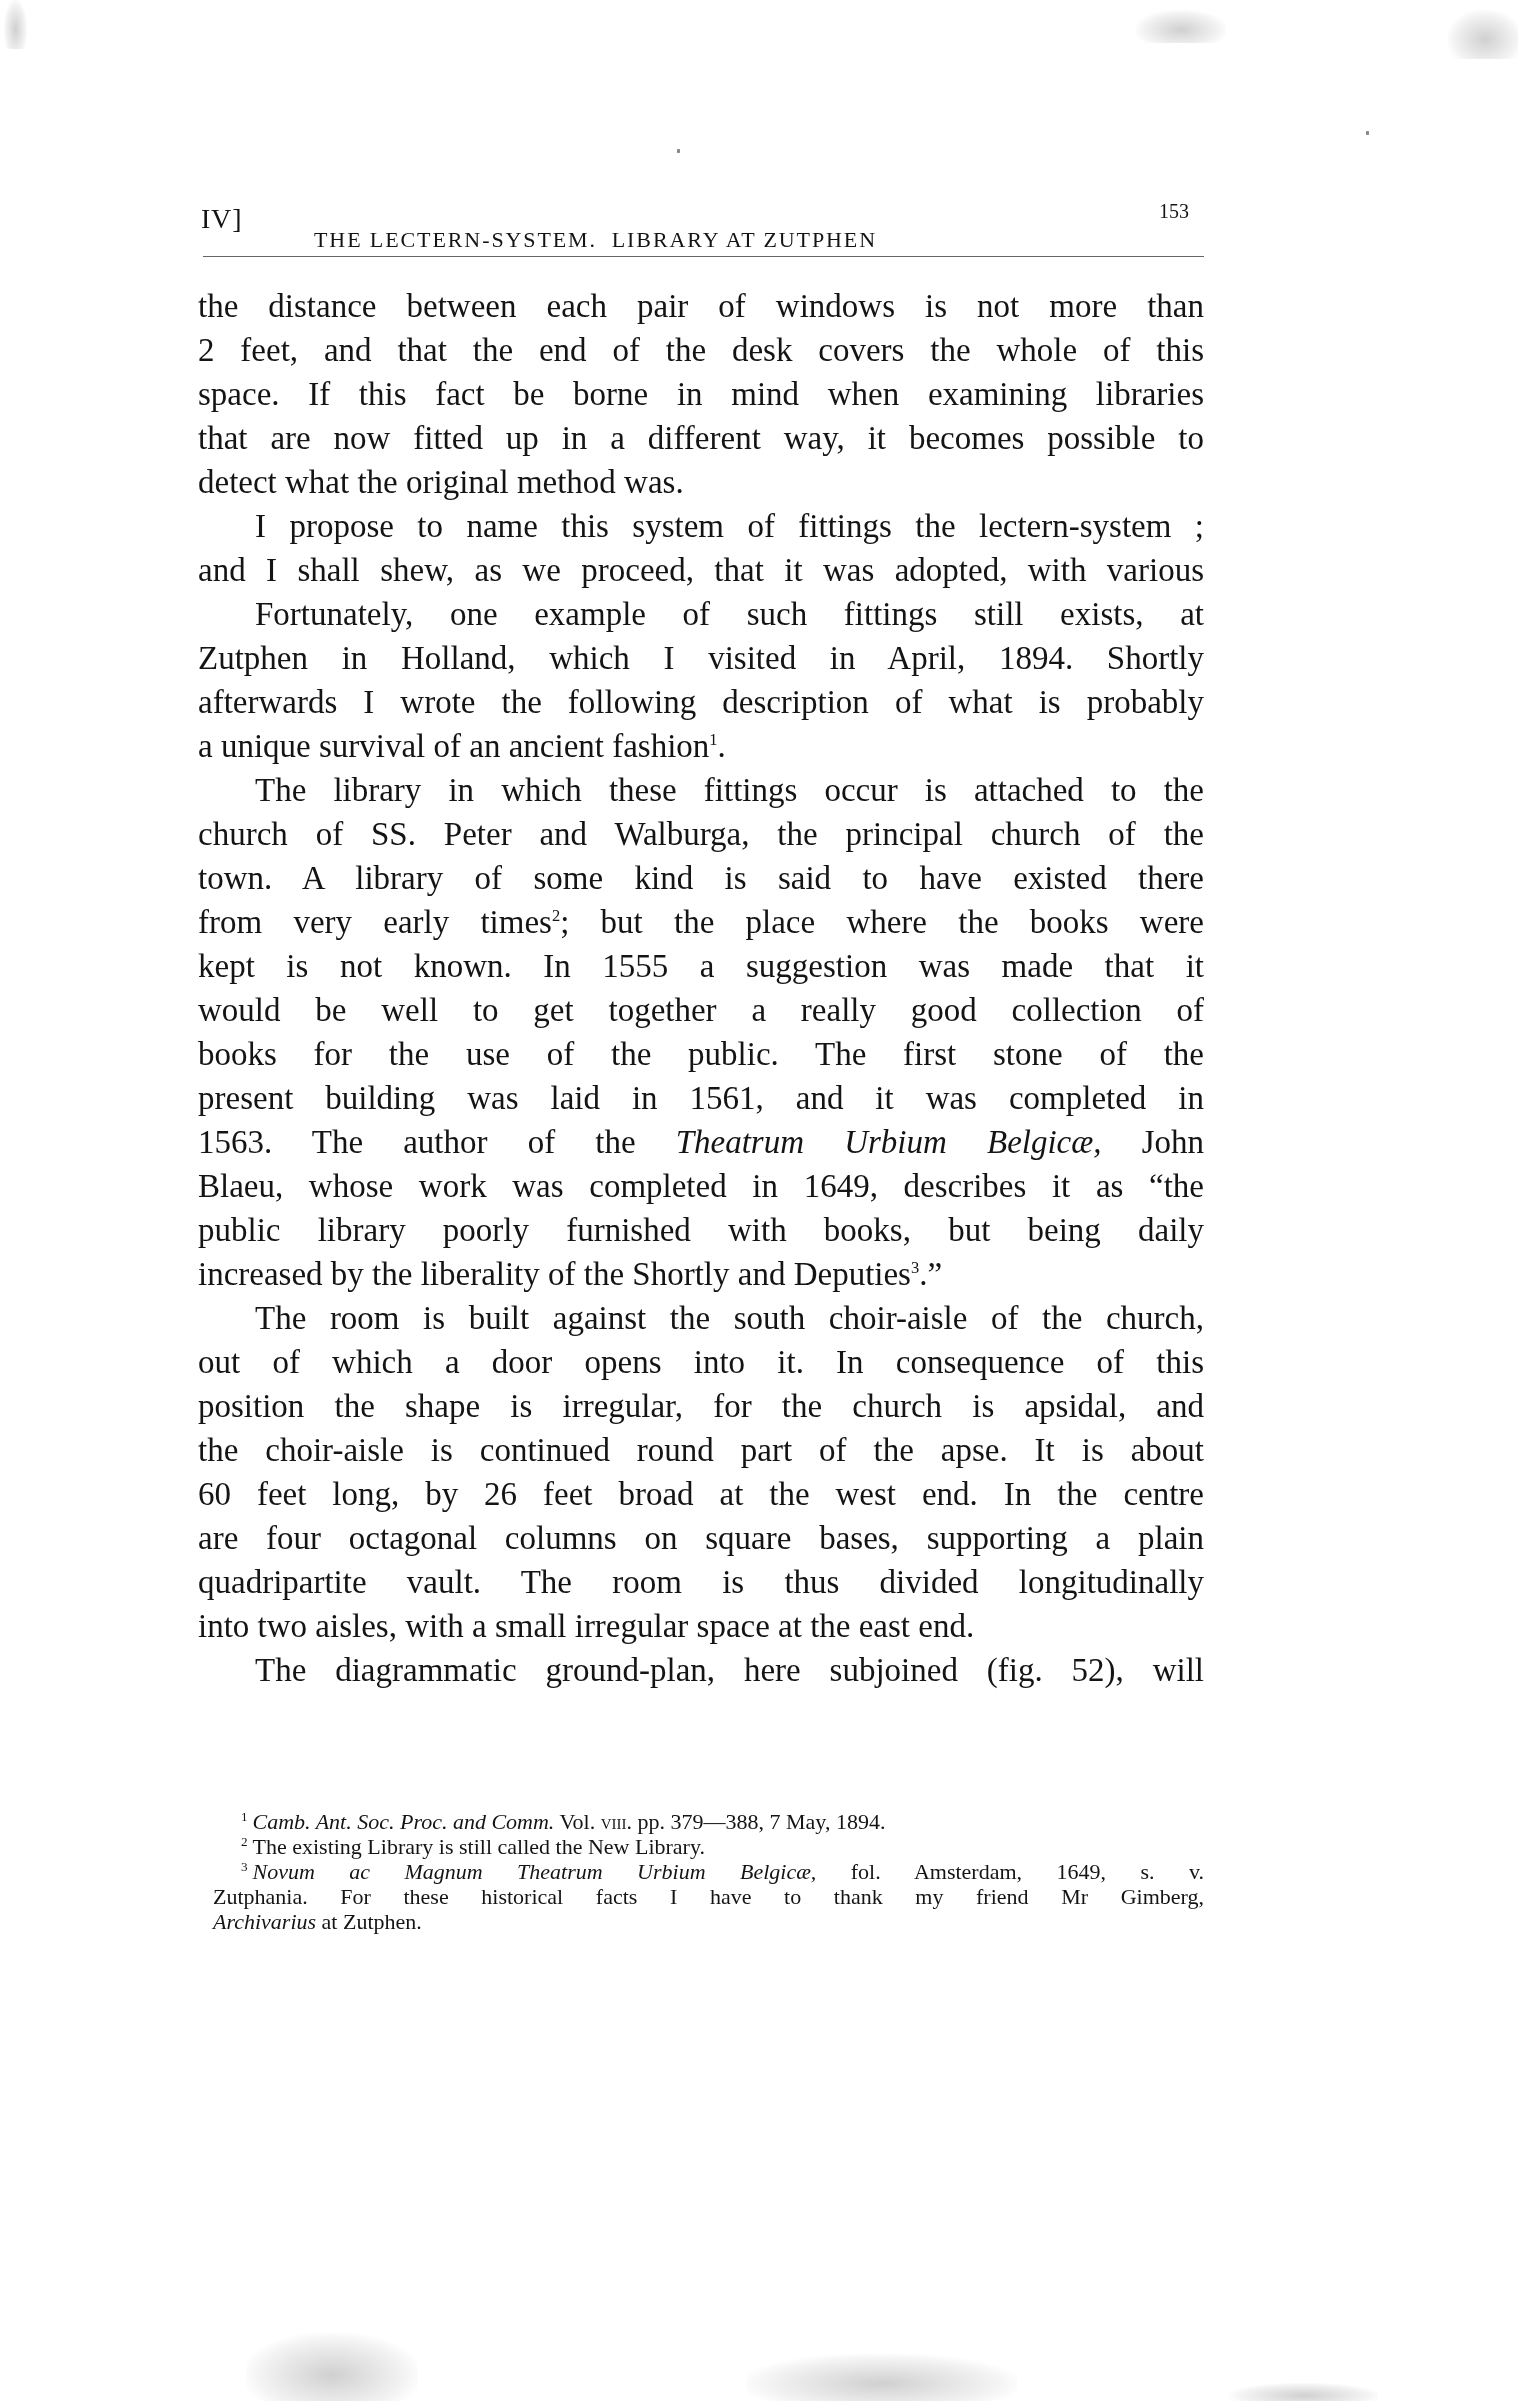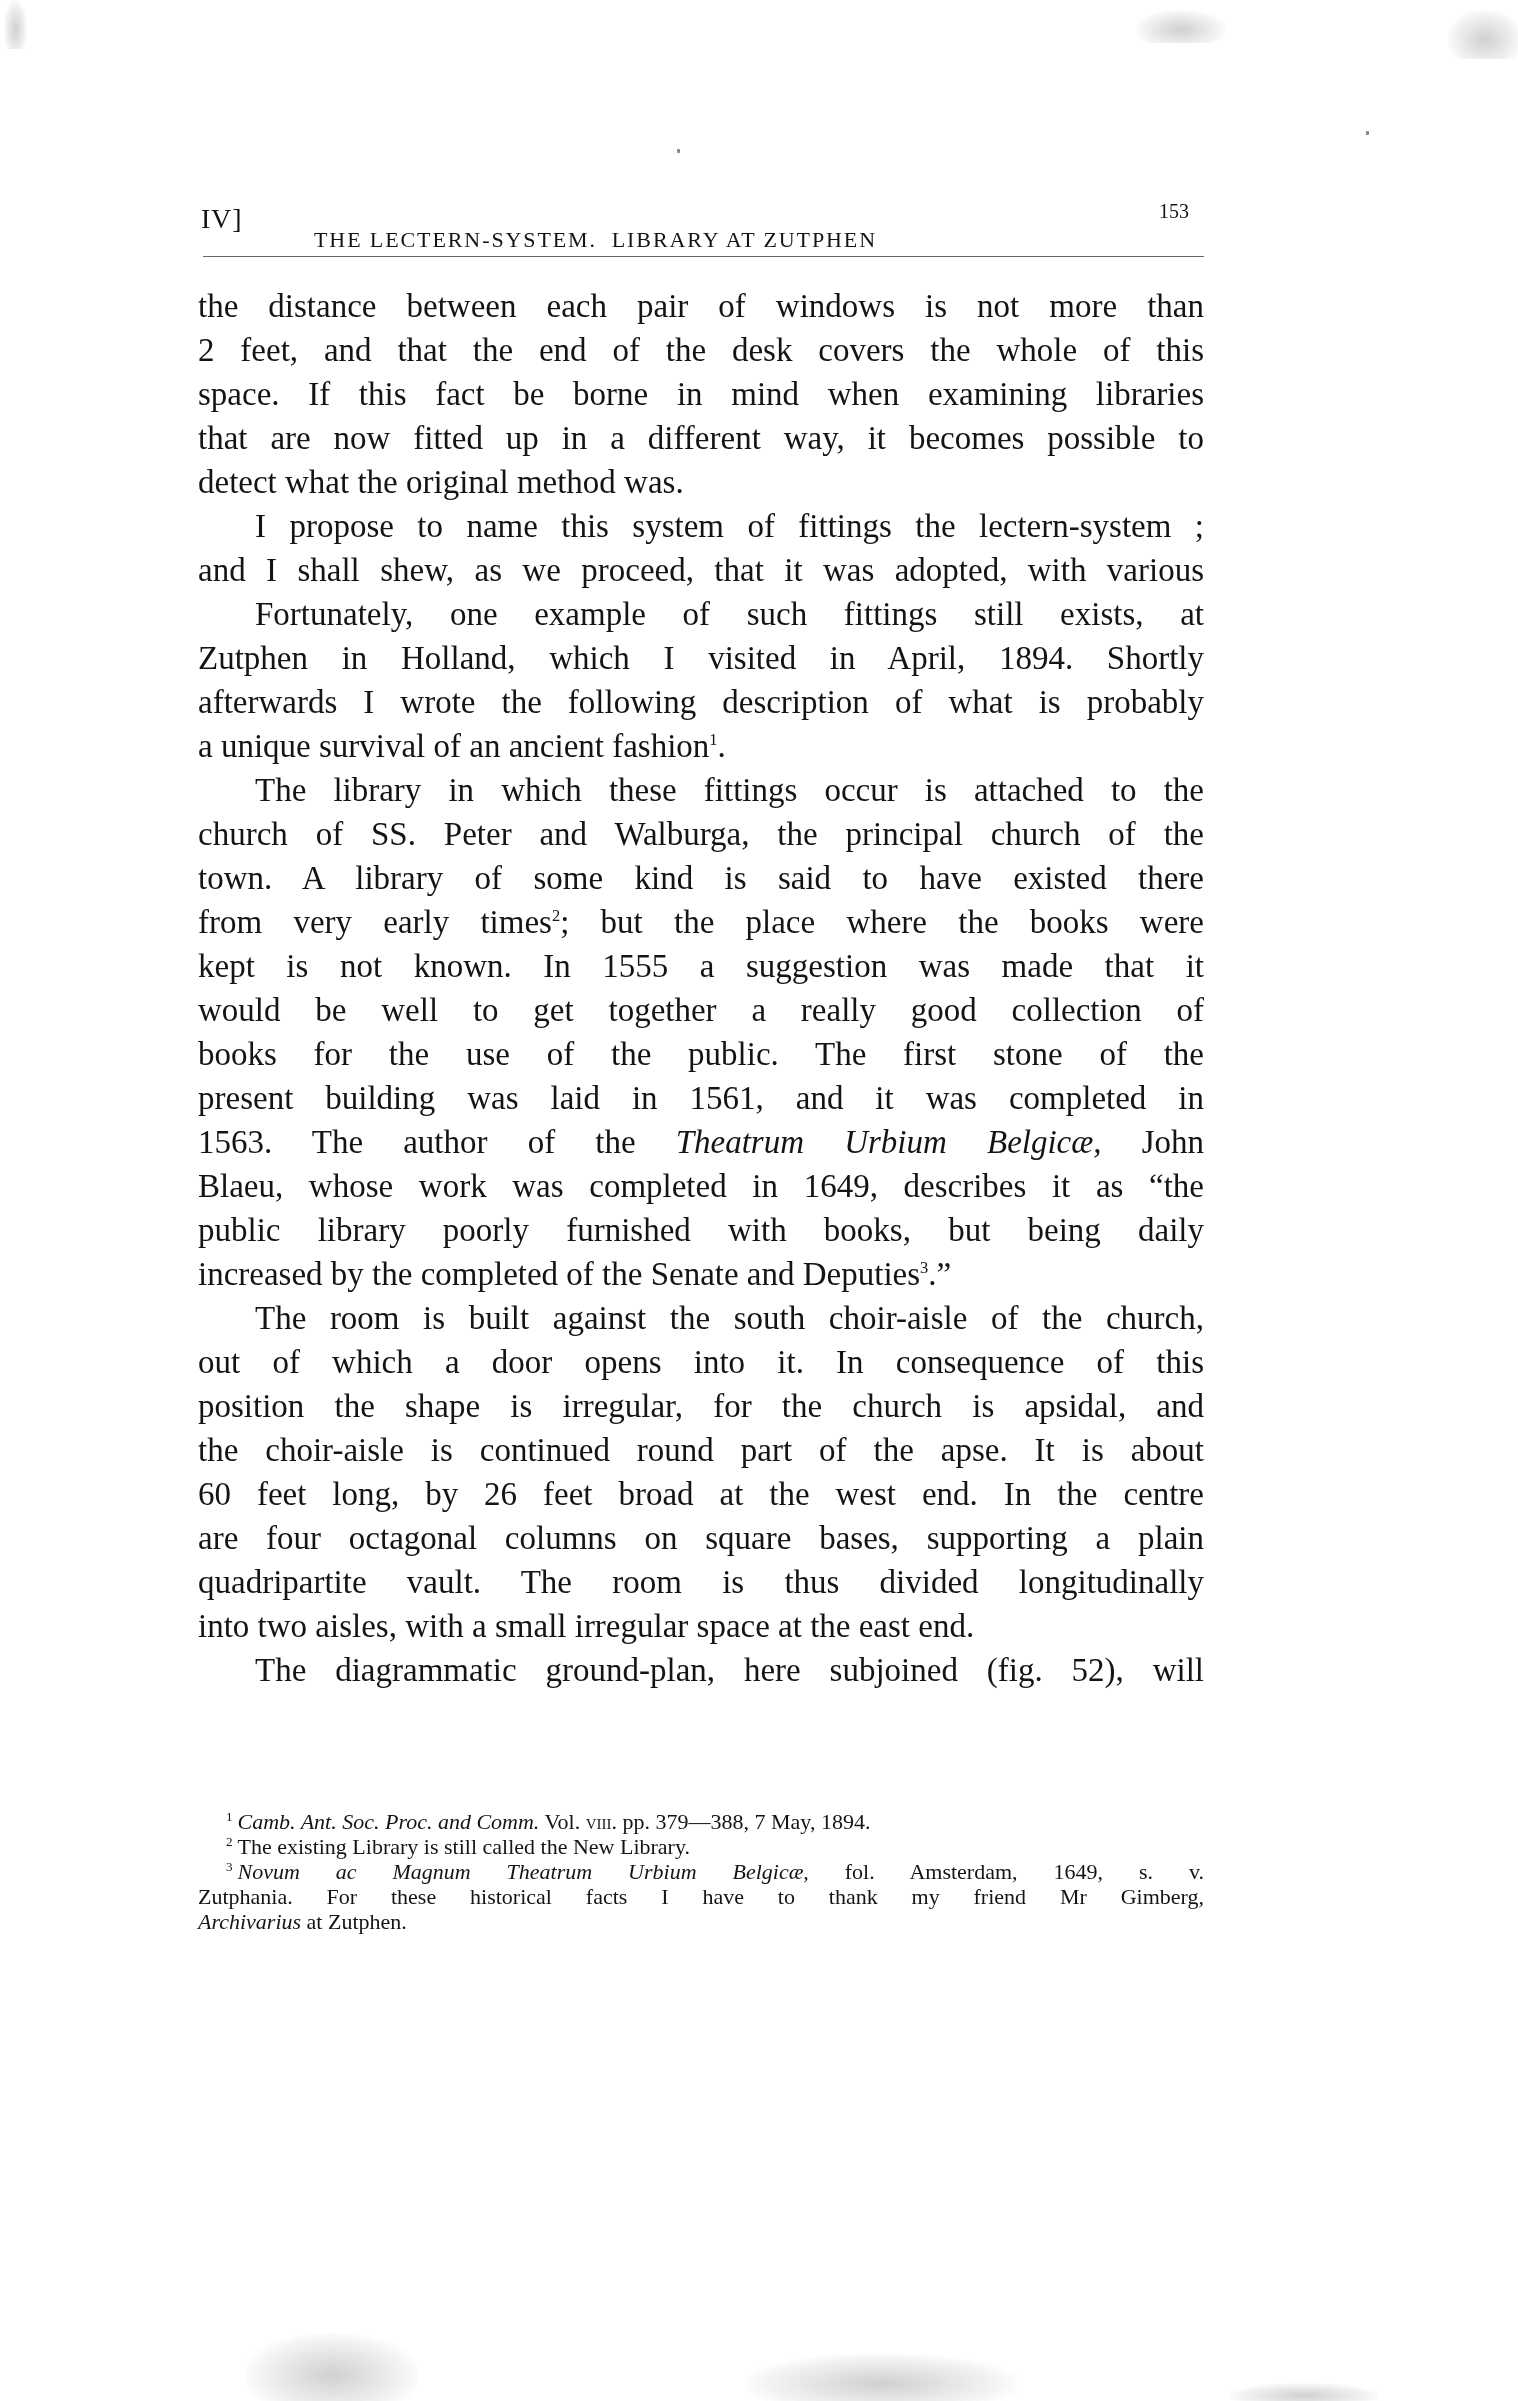--- a/index.html
+++ b/index.html
@@ -19,21 +19,21 @@
   }
   .line { display: block; height: 44px; white-space: nowrap; text-align: justify; text-align-last: justify; overflow: visible; }
   .line.last { text-align-last: left; }
   .line.indent { padding-left: 57px; }
   sup, .sup { font-size: 0.5em; vertical-align: 0.75em; line-height: 0; }
   .it { font-style: italic; }
   .footnotes {
     position: absolute; left: 198px; top: 1809px; width: 1006px;
     font-family: "Liberation Serif", "DejaVu Serif", serif; font-size: 22px; line-height: 25px;
   }
-  .fn-line { display: block; height: 25px; white-space: nowrap; text-align: justify; text-align-last: justify; }
+  .fn-line { display: block; height: 25px; white-space: nowrap; text-align: justify; text-align-last: justify; margin-left: 15px; }
   .fn-line.last { text-align-last: left; }
   .fn-line.indent { padding-left: 28px; }
   .fn-mark { font-size: 0.6em; vertical-align: 0.6em; line-height: 0; margin-right: 4.9px; }
   .smallcaps { font-variant: small-caps; }
   .smudge { position: absolute; background: radial-gradient(ellipse at 50% 60%, rgba(120,120,120,.35), rgba(160,160,160,.12) 60%, rgba(255,255,255,0) 75%); }
   .speck { position: absolute; width: 2.5px; height: 4.1px; background: #888; border-radius: 0.8px; }
 </style>
 </head>
 <body>
 
@@ -71,21 +71,21 @@
       <span class="line">church of SS. Peter and Walburga, the principal church of the</span>
       <span class="line">town.  A library of some kind is said to have existed there</span>
       <span class="line"><span>from very early times</span><span class="sup">2</span><span>; but the place where the books were</span></span>
       <span class="line">kept is not known.  In 1555 a suggestion was made that it</span>
       <span class="line">would be well to get together a really good collection of</span>
       <span class="line">books for the use of the public.  The first stone of the</span>
       <span class="line">present building was laid in 1561, and it was completed in</span>
       <span class="line"><span>1563.  The author of the </span><span class="it">Theatrum Urbium Belgicæ,</span><span> John</span></span>
       <span class="line">Blaeu, whose work was completed in 1649, describes it as “the</span>
       <span class="line">public library poorly furnished with books, but being daily</span>
-      <span class="line last"><span>increased by the completed of the Senate and Deputies</span><span class="sup">3</span><span>.”</span></span>
+      <span class="line last"><span>increased by the liberality of the Shortly and Deputies</span><span class="sup">3</span><span>.”</span></span>
       <span class="line indent">The room is built against the south choir-aisle of the church,</span>
       <span class="line">out of which a door opens into it.  In consequence of this</span>
       <span class="line">position the shape is irregular, for the church is apsidal, and</span>
       <span class="line">the choir-aisle is continued round part of the apse.  It is about</span>
       <span class="line">60 feet long, by 26 feet broad at the west end.  In the centre</span>
       <span class="line">are four octagonal columns on square bases, supporting a plain</span>
       <span class="line">quadripartite vault.  The room is thus divided longitudinally</span>
       <span class="line last">into two aisles, with a small irregular space at the east end.</span>
       <span class="line indent">The diagrammatic ground-plan, here subjoined (fig. 52), will</span>
     </div>

